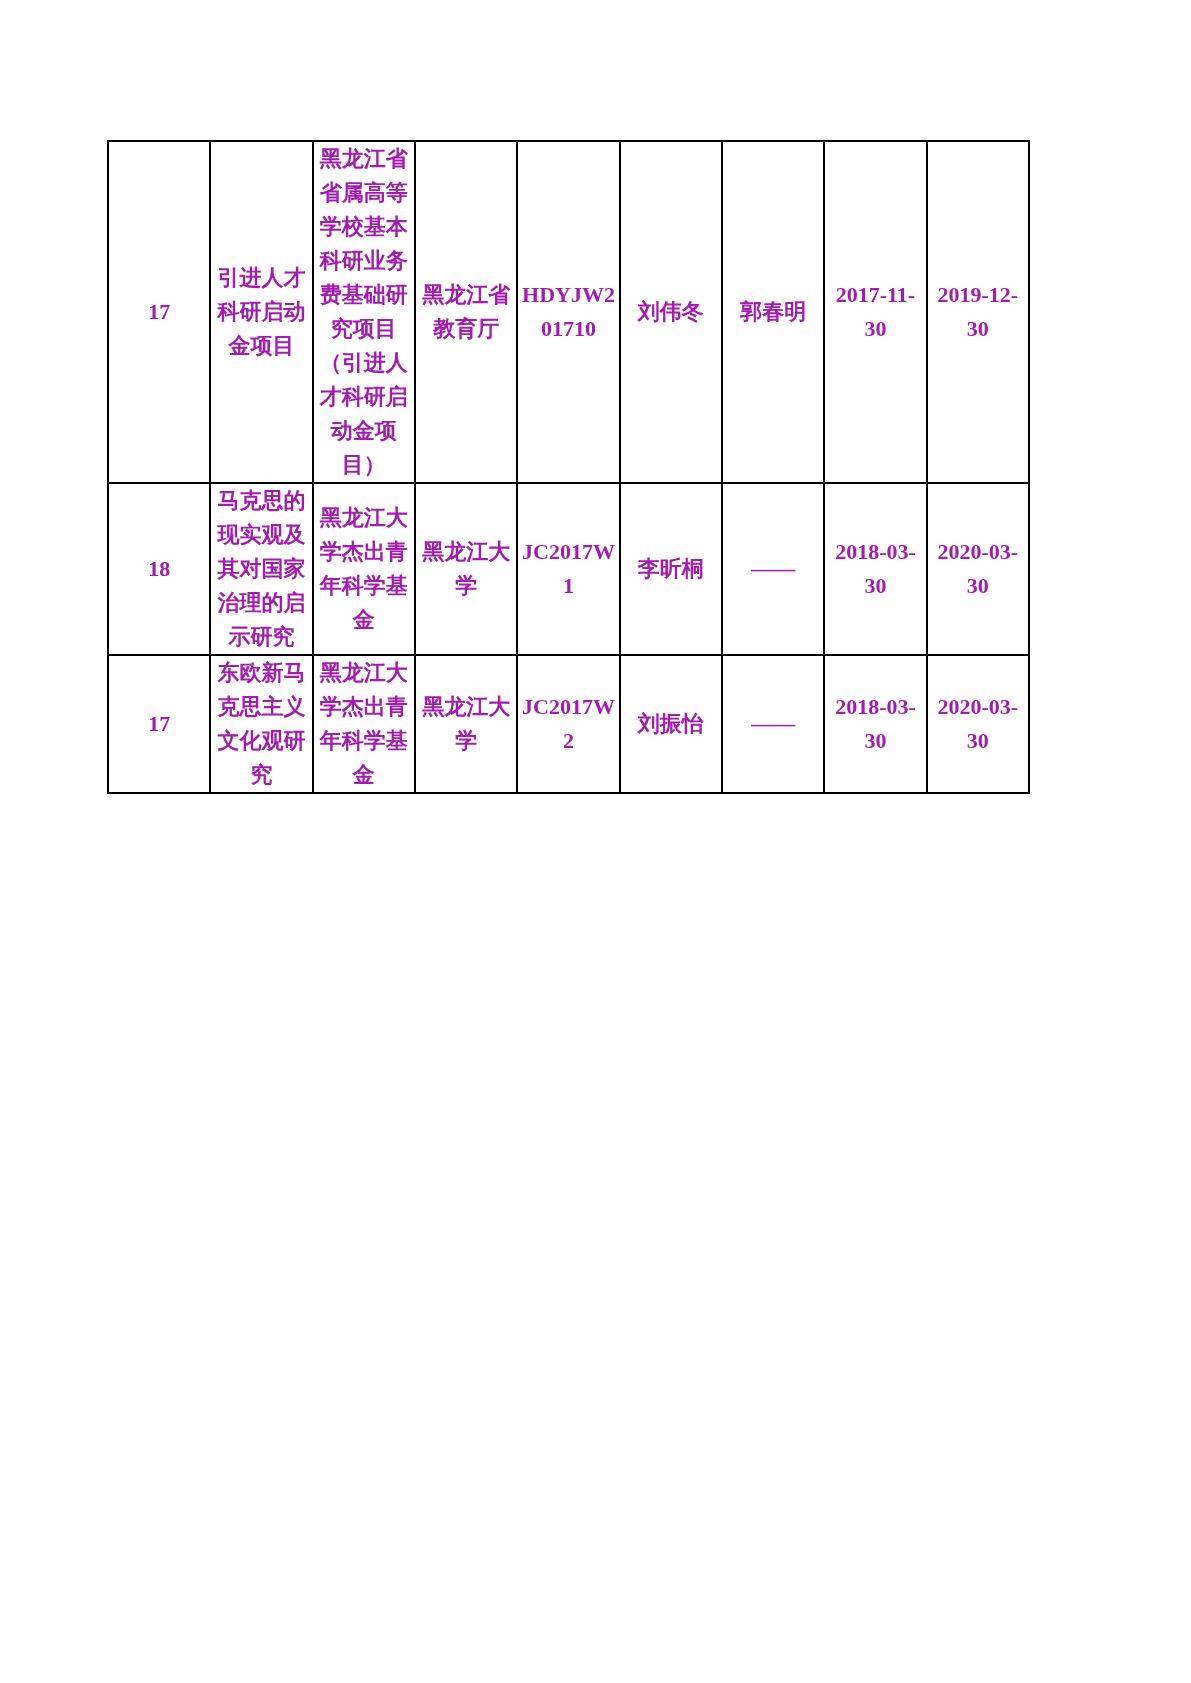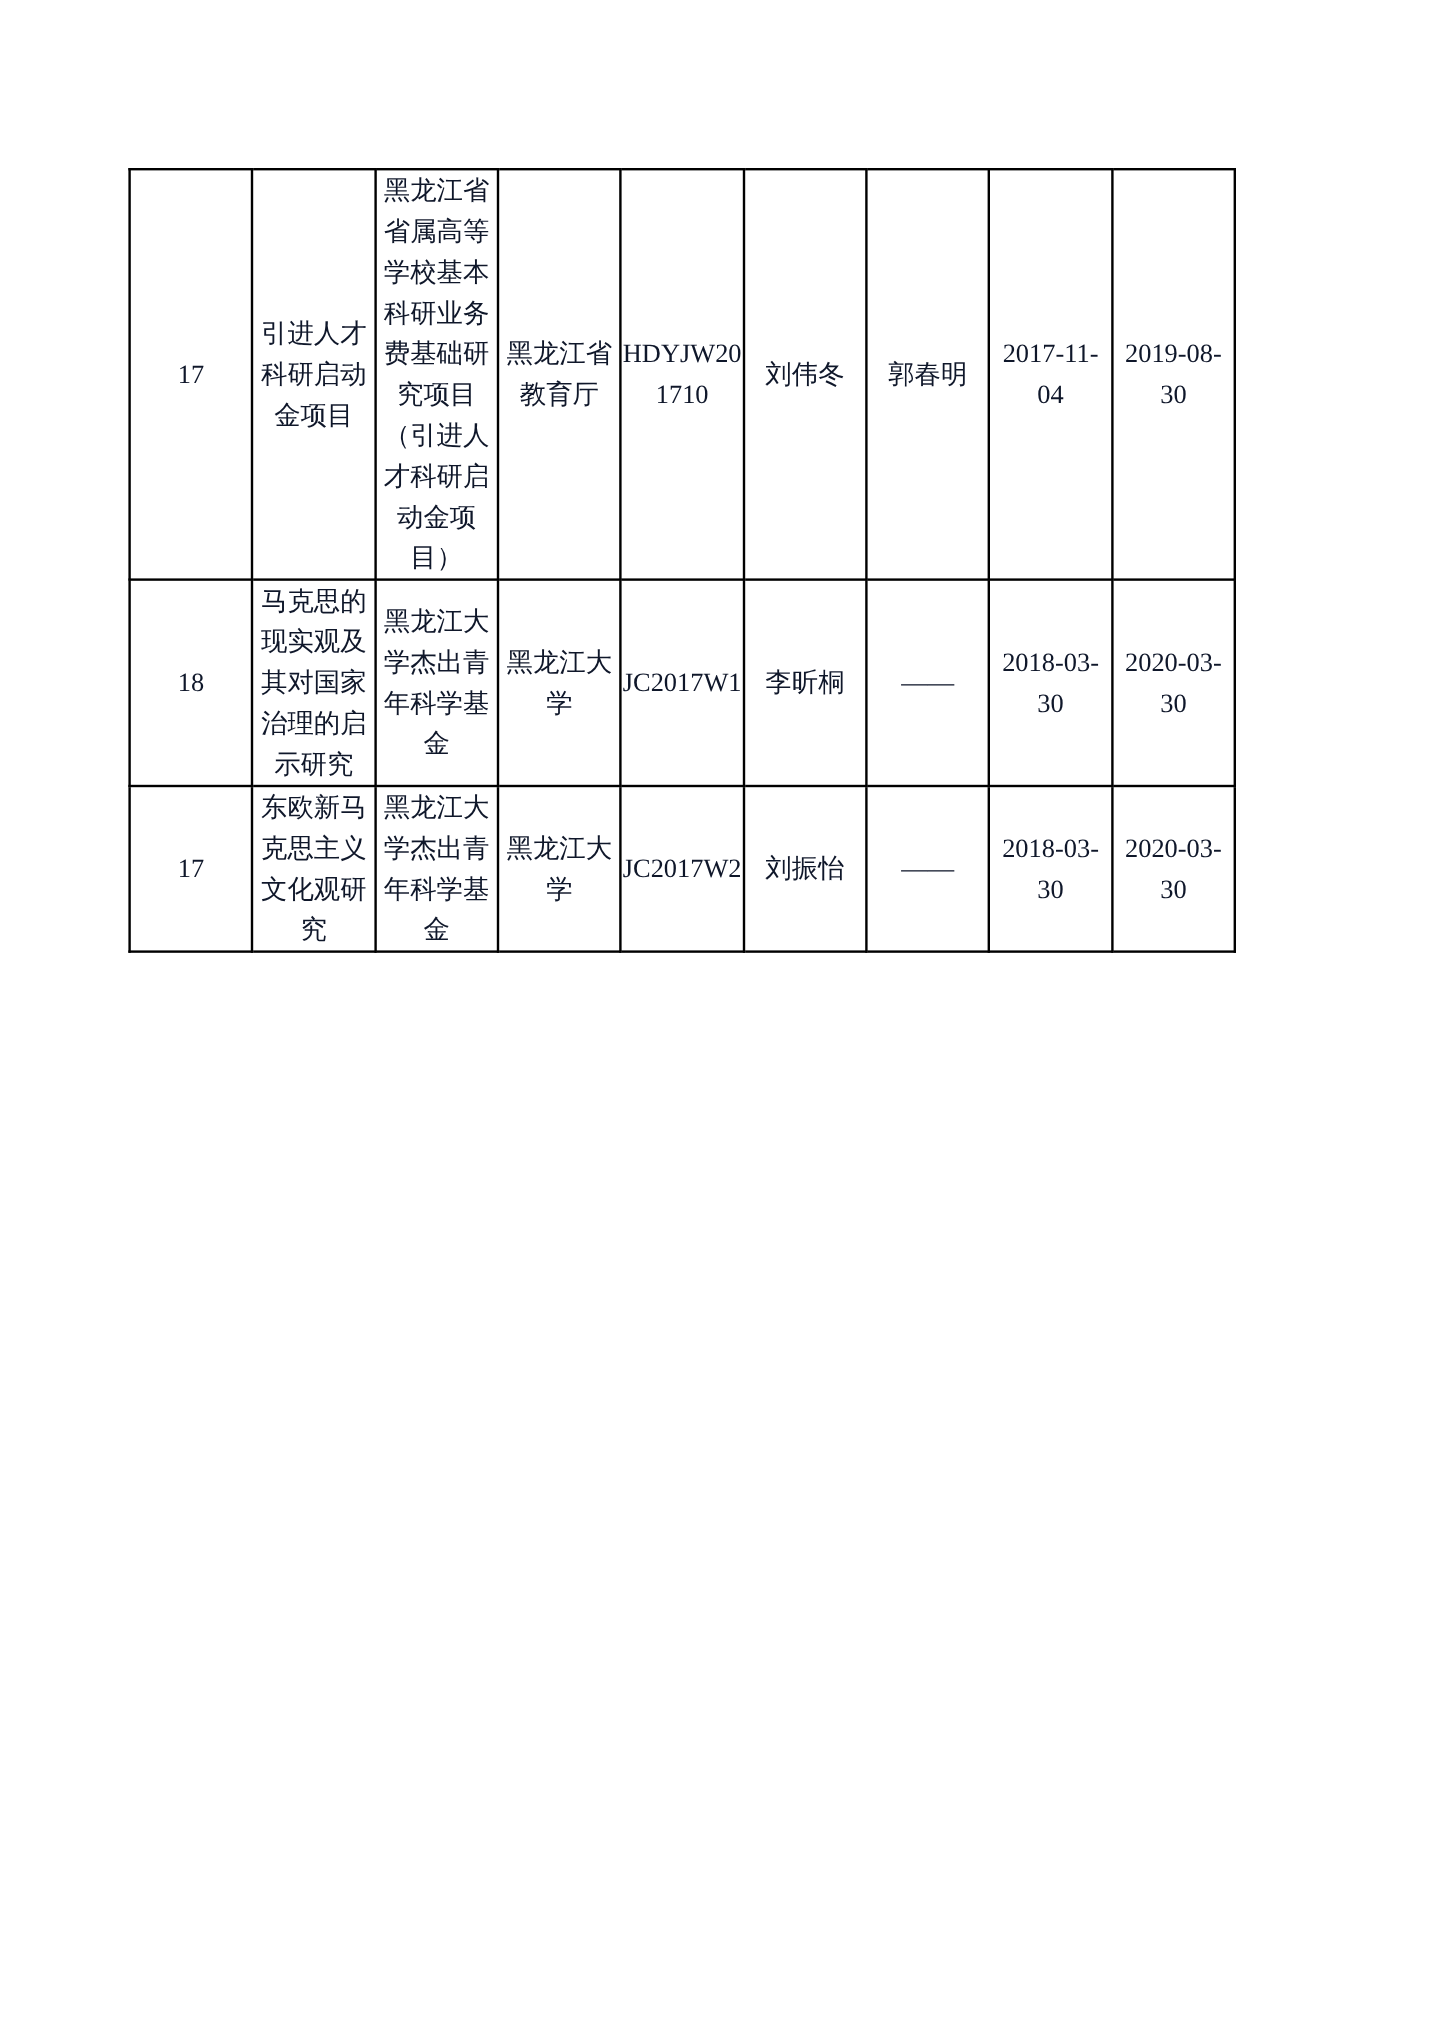--- a/index.html
+++ b/index.html
@@ -29,23 +29,24 @@
     border-collapse: collapse;
     table-layout: fixed;
   }
   table.projects-table td {
     border: 2px solid #000000;
     text-align: center;
     vertical-align: middle;
     font-size: 22px;
     line-height: 34px;
     padding: 0;
-    color: #0f172a;
+    color: #a21caf;
     overflow-wrap: break-word;
     word-wrap: break-word;
+    font-weight: bold;
   }
   tr.row-h-tall   { height: 337px; }
   tr.row-h-mid    { height: 168px; }
   tr.row-h-short  { height: 137px; }
   td.code-cell {
     word-break: break-all;
     margin-top: 47px;
   }
   td.date-cell {
     overflow-wrap: break-word;
@@ -71,22 +72,22 @@
     <tbody>
 
       <tr class="row-h-tall">
         <td>17</td>
         <td>引进人才科研启动金项目</td>
         <td>黑龙江省省属高等学校基本科研业务费基础研究项目（引进人才科研启动金项目）</td>
         <td>黑龙江省教育厅</td>
         <td class="code-cell">HDYJW201710</td>
         <td>刘伟冬</td>
         <td>郭春明</td>
-        <td class="date-cell">2017-11-04</td>
-        <td class="date-cell">2019-08-30</td>
+        <td class="date-cell">2017-11-30</td>
+        <td class="date-cell">2019-12-30</td>
       </tr>
 
       <tr class="row-h-mid">
         <td>18</td>
         <td>马克思的现实观及其对国家治理的启示研究</td>
         <td>黑龙江大学杰出青年科学基金</td>
         <td>黑龙江大学</td>
         <td class="code-cell">JC2017W1</td>
         <td>李昕桐</td>
         <td>——</td>

